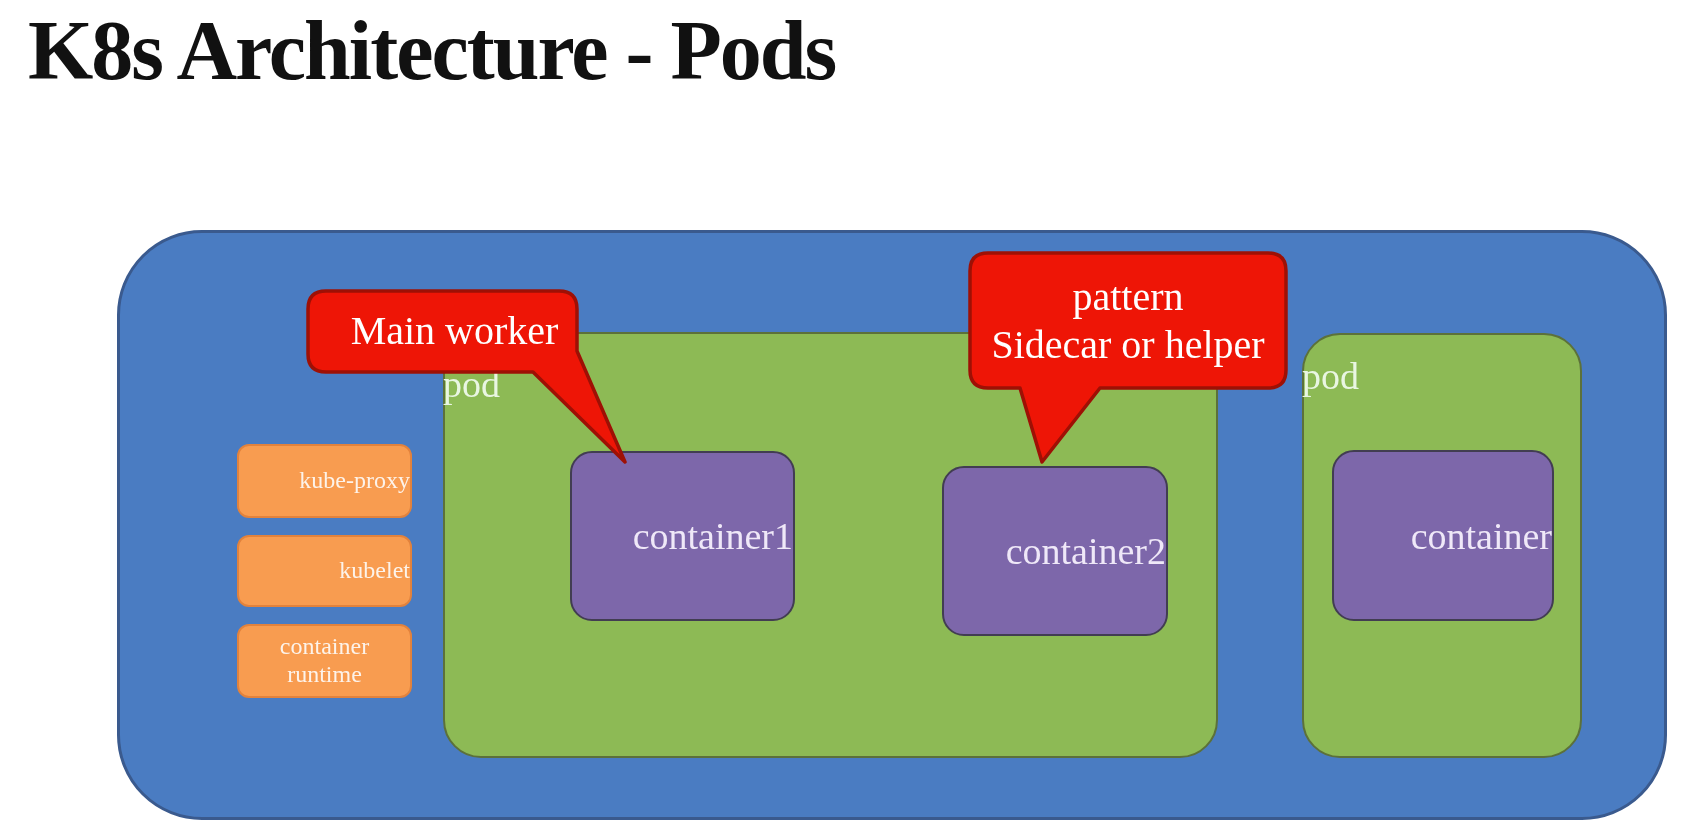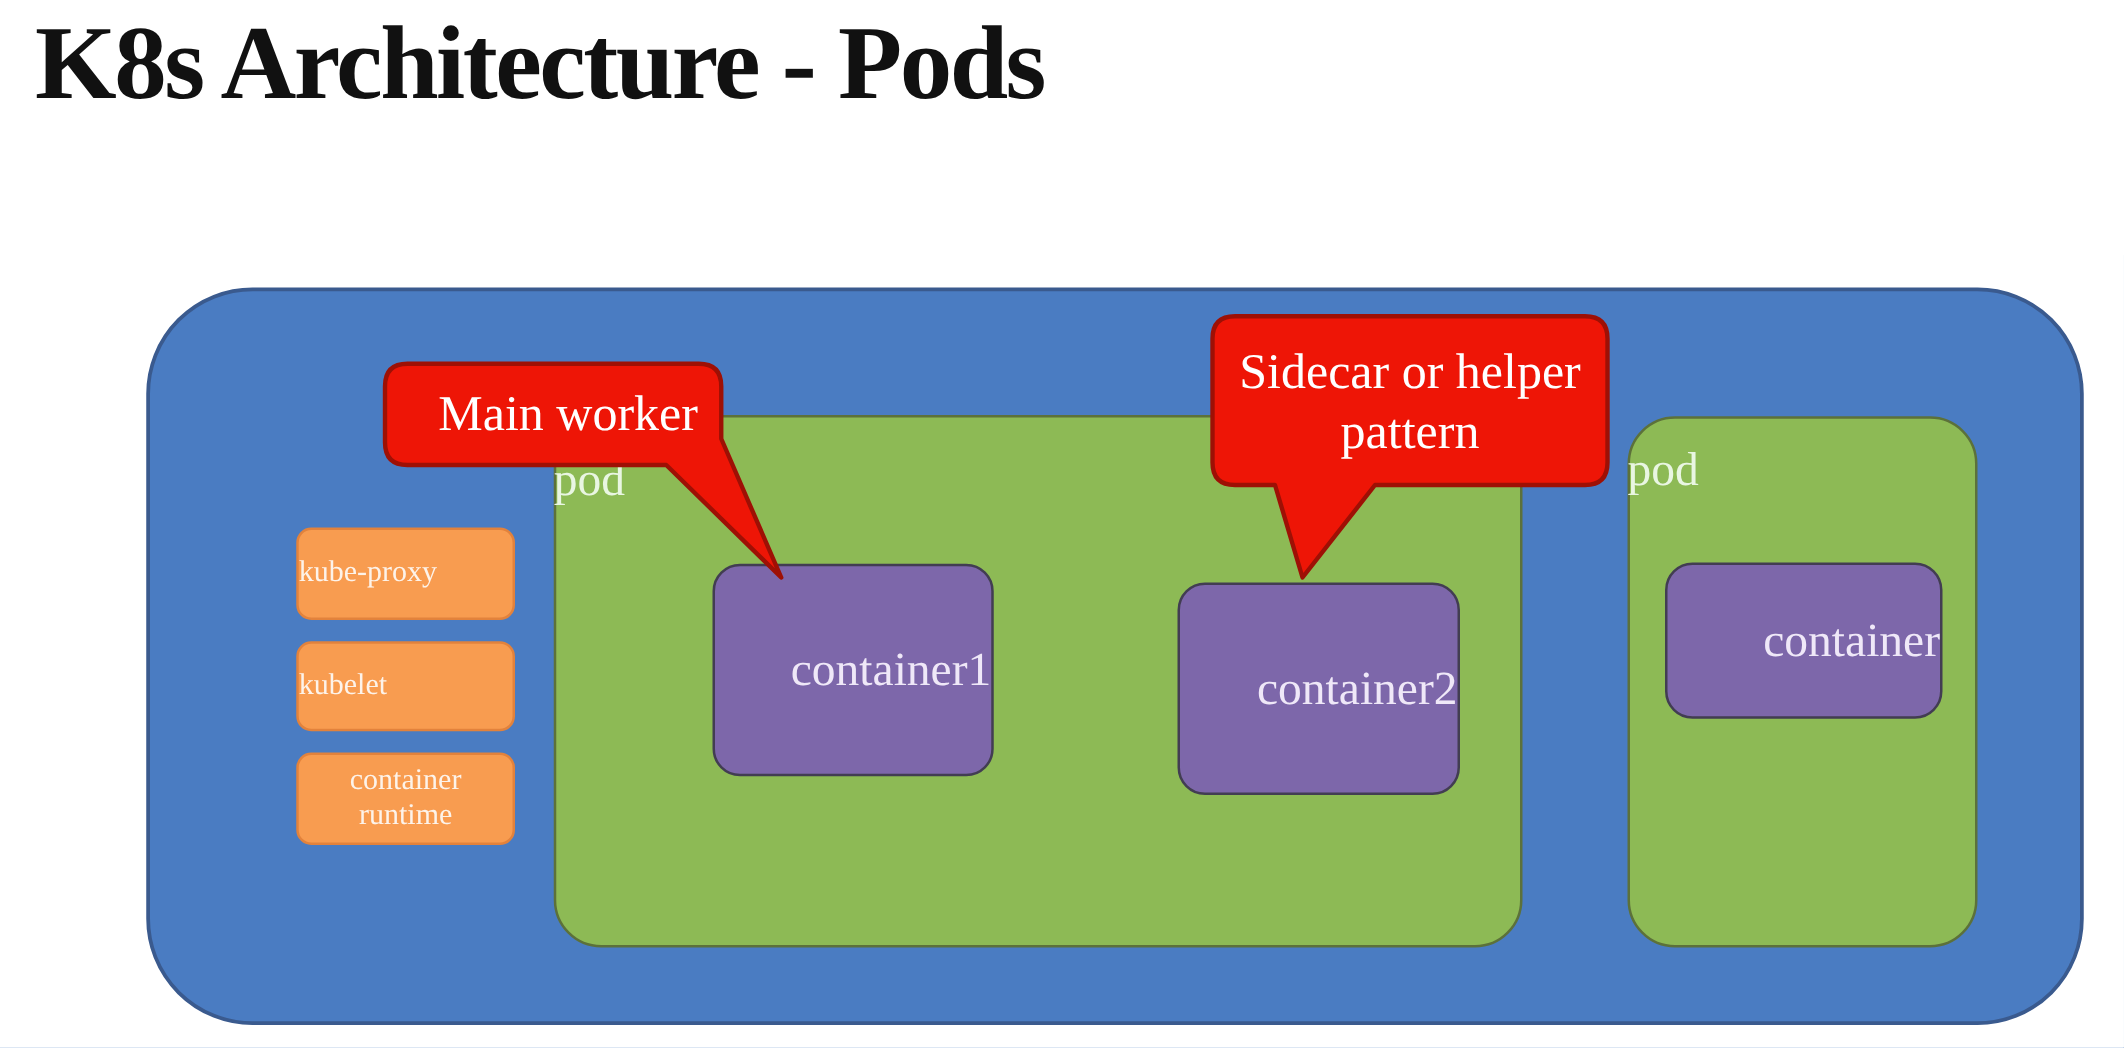--- a/index.html
+++ b/index.html
@@ -30,29 +30,29 @@
   #pod1-label { left:443px; top:362px; width:775px; }
   #pod2-label { left:1302px; top:354px; width:280px; }
   .container-box {
     background:var(--container-fill,#7d67aa);
     border:2px solid var(--container-border,#423d52);
     border-radius:22px; box-sizing:border-box;
     display:flex; align-items:center; justify-content:flex-end;
   }
   #container1 { left:570px;  top:451px; width:225px; height:170px; }
   #container2 { left:942px;  top:450px; width:226px; height:170px;margin-top:16px; }
-  #container3 { left:1332px; top:450px; width:222px; height:125px; }
+  #container3 { left:1332px; top:450px; width:222px; height:171px; }
   .container-label { color:var(--container-text,#efe8f8); font-size:38px; }
   .component {
     left:237px; width:175px;
     background:var(--component-fill,#f89c50);
     border:2px solid var(--component-border,#e2823c);
     border-radius:12px; box-sizing:border-box;
-    display:flex; align-items:center; justify-content:flex-start; text-align:center;
-    color:var(--component-text,#fdf3ea); font-size:24px; line-height:1.15;
+    display:flex; align-items:center; justify-content:flex-end; text-align:center;
+    color:var(--component-text,#fdf3ea); font-size:24px; line-height:1.15;margin-top:22px;
   }
   #comp1 { top:422px; height:74px; }
   #comp2 { top:513px; height:72px; }
   #comp3 { top:602px; height:74px; padding:0 30px; }
   .callout-svg { overflow:visible; }
   #callout1-svg { left:304px; top:287px; width:325px; height:179px; }
   #callout2-svg { left:966px; top:249px; width:324px; height:217px; }
   .bubble {
     fill:var(--callout-fill,#ee1506);
     stroke:var(--callout-border,#9e1005);
@@ -105,17 +105,17 @@
     <path class="bubble" d="M 18,0 H 251 Q 269,0 269,18 V 60 L 317,171 L 225,81 H 18 Q 0,81 0,63 V 18 Q 0,0 18,0 Z"></path>
   </svg>
   <div class="abs callout-text" id="callout1-text">
     <span>Main worker</span>
   </div>
 
   <svg class="abs callout-svg" id="callout2-svg" viewBox="-4 -4 324 217" aria-hidden="true">
     <path class="bubble" d="M 18,0 H 298 Q 316,0 316,18 V 117 Q 316,135 298,135 H 130 L 72,209 L 50,135 H 18 Q 0,135 0,117 V 18 Q 0,0 18,0 Z"></path>
   </svg>
   <div class="abs callout-text" id="callout2-text">
+    <span>pattern</span>
     <span>Sidecar or helper</span>
-    <span>pattern</span>
   </div>
 
 </div>
 
 </body></html>

